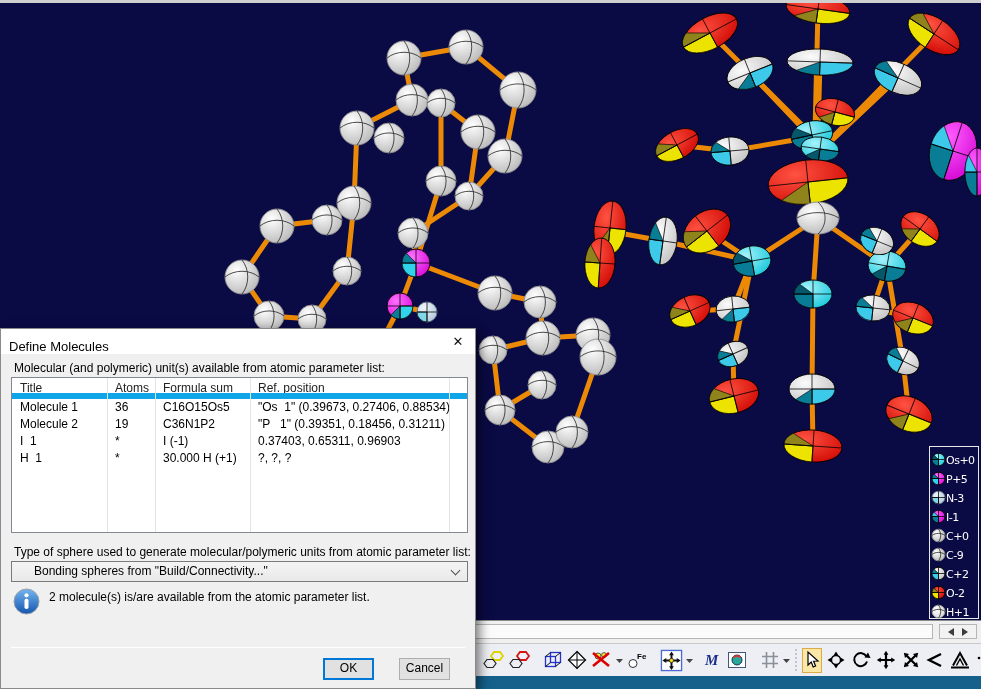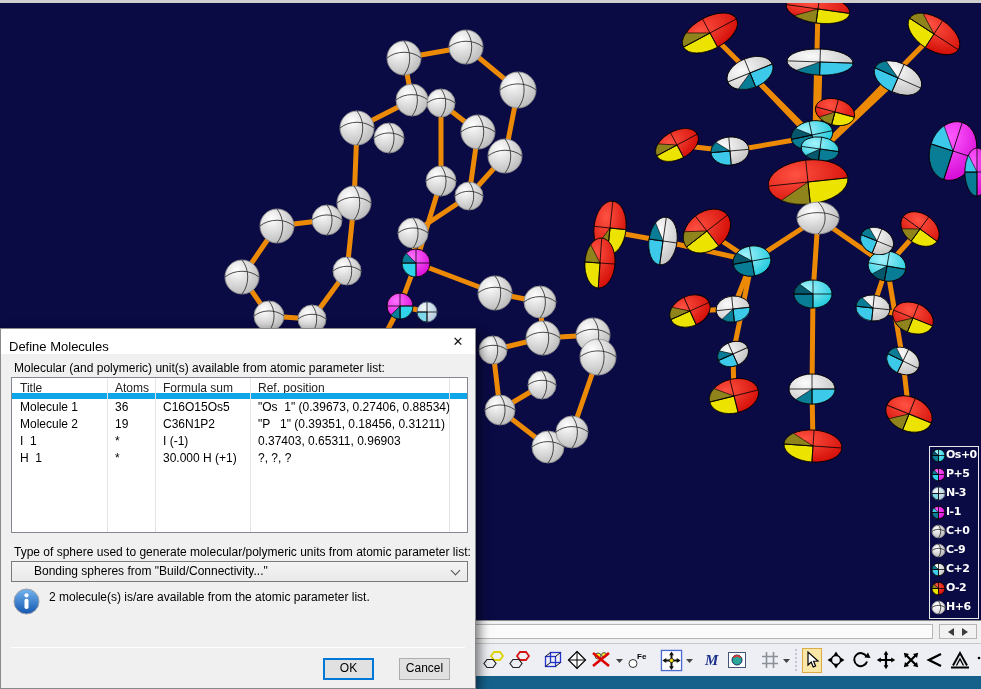--- a/index.html
+++ b/index.html
@@ -5,21 +5,21 @@
   * { margin:0; padding:0; box-sizing:border-box; }
   html,body { background:#333; }
   .screen { position:relative; width:981px; height:689px; overflow:hidden;
             background:#0a0a44; font-family:"Liberation Sans", sans-serif; }
   .topstrip { position:absolute; left:0; top:0; width:981px; height:3px; background:#cfcfcf; z-index:3; }
   #scene { position:absolute; left:0; top:0; z-index:0; }
 
   
   .legend { position:absolute; left:929px; top:446px; width:50px; height:173px;
             border:1px solid #e8e8e8; z-index:2; padding-top:1px; }
-  .legend-row { display:flex; align-items:flex-start; height:19px;font-weight:bold; }
+  .legend-row { display:flex; align-items:flex-end; height:19px; }
   .legend-row svg { flex:0 0 15px; margin-left:1px; }
   .legend-label { color:#fff; font-size:11px; font-family:"DejaVu Sans", sans-serif; margin-left:0px; letter-spacing:-0.5px; }
 
   
   .hscroll { position:absolute; left:0; top:620px; width:981px; height:23px; background:#f0f0f0;
              border-top:1px solid #8a8a8a; z-index:1; }
   .hscroll-track { position:absolute; left:5px; top:3px; right:48px; bottom:4px; background:#fbfbfb; border:1px solid #b5b5b5; }
   .hscroll-arrows { position:absolute; right:4px; top:3px; width:38px; bottom:4px; background:#f2f2f2; border:1px solid #b5b5b5;
                     display:flex; align-items:center; justify-content:space-around; }
   .tri-l { width:0; height:0; border:4px solid transparent; border-right:6px solid #3c3c3c; }
@@ -626,21 +626,21 @@
       </div>
       <div class="legend-row">
         <svg width="15" height="15">
           <g></g>
           <g transform="translate(7.5,7.5) rotate(0)">
             <ellipse rx="6.5" ry="6.3" fill="url(#g-H)" stroke="#999999" stroke-width="0.9"></ellipse>
             <path d="M0,-6.3 C2.9250000000000003,-2.835 2.9250000000000003,2.835 0,6.3" stroke="#222" stroke-width="1" fill="none" opacity="0.8"></path>
             <path d="M-6.5,0 C-2.9250000000000003,-2.835 2.9250000000000003,-2.835 6.5,0" stroke="#222" stroke-width="1" fill="none" opacity="0.8"></path>
           </g>
         </svg>
-        <span class="legend-label">H+6</span>
+        <span class="legend-label">H+1</span>
       </div>
     </div>
 
   <div class="hscroll">
     <div class="hscroll-track"></div>
     <div class="hscroll-arrows">
       <div class="tri-l"></div>
       <div class="tri-r"></div>
     </div>
   </div>

